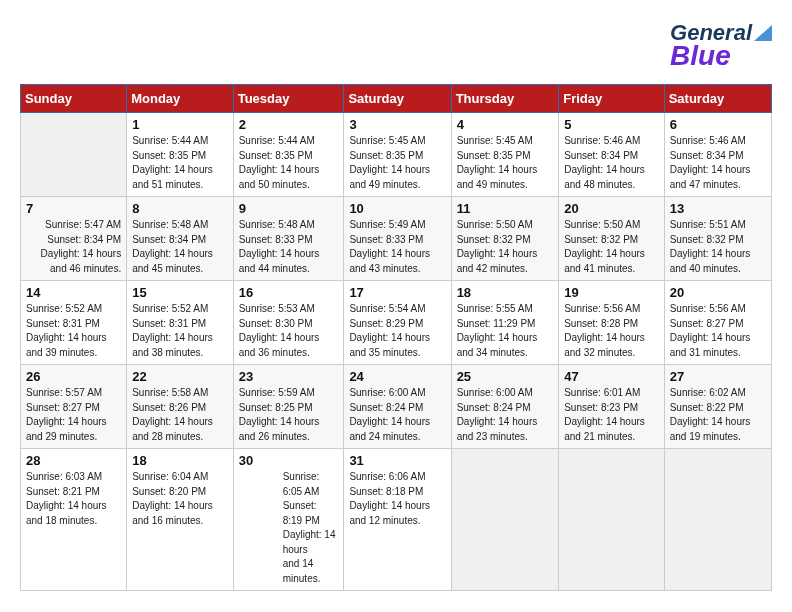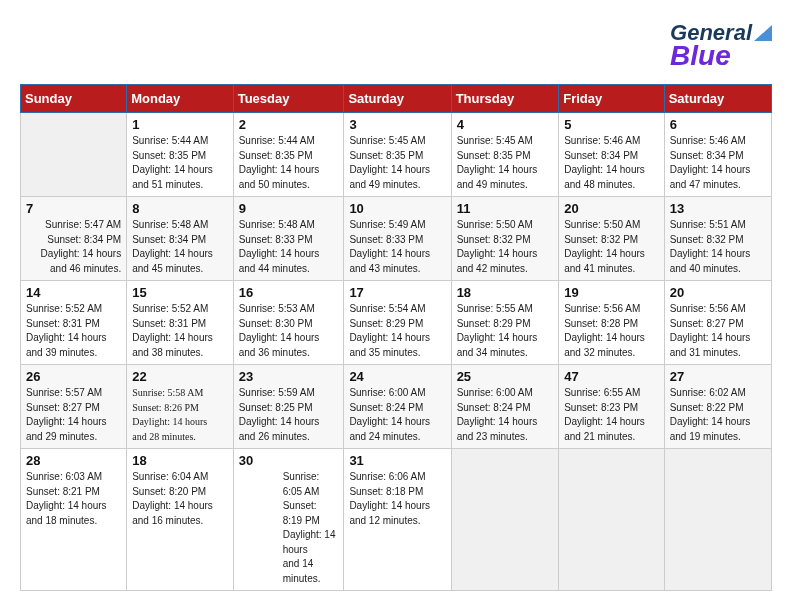--- a/index.html
+++ b/index.html
@@ -237,21 +237,21 @@
           <td>
             <div class="day-number">17</div>
             <div class="day-info" style="white-space: pre-line;">Sunrise: 5:54 AM
 Sunset: 8:29 PM
 Daylight: 14 hours
 and 35 minutes.</div>
           </td>
           <td>
             <div class="day-number">18</div>
             <div class="day-info" style="white-space: pre-line;">Sunrise: 5:55 AM
-Sunset: 8:29 PM
+Sunset: 11:29 PM
 Daylight: 14 hours
 and 34 minutes.</div>
           </td>
           <td>
             <div class="day-number">19</div>
             <div class="day-info" style="white-space: pre-line;">Sunrise: 5:56 AM
 Sunset: 8:28 PM
 Daylight: 14 hours
 and 32 minutes.</div>
           </td>
@@ -266,21 +266,21 @@
         <tr>
           <td>
             <div class="day-number">26</div>
             <div class="day-info" style="white-space: pre-line;">Sunrise: 5:57 AM
 Sunset: 8:27 PM
 Daylight: 14 hours
 and 29 minutes.</div>
           </td>
           <td>
             <div class="day-number">22</div>
-            <div class="day-info" style="white-space: pre-line; font-family: Liberation Serif, serif;">Sunrise: 5:58 AM
+            <div class="day-info" style="white-space: pre-line;">Sunrise: 5:58 AM
 Sunset: 8:26 PM
 Daylight: 14 hours
 and 28 minutes.</div>
           </td>
           <td>
             <div class="day-number">23</div>
             <div class="day-info" style="white-space: pre-line;">Sunrise: 5:59 AM
 Sunset: 8:25 PM
 Daylight: 14 hours
 and 26 minutes.</div>
@@ -294,21 +294,21 @@
           </td>
           <td>
             <div class="day-number">25</div>
             <div class="day-info" style="white-space: pre-line;">Sunrise: 6:00 AM
 Sunset: 8:24 PM
 Daylight: 14 hours
 and 23 minutes.</div>
           </td>
           <td>
             <div class="day-number">47</div>
-            <div class="day-info" style="white-space: pre-line;">Sunrise: 6:55 AM
+            <div class="day-info" style="white-space: pre-line;">Sunrise: 6:01 AM
 Sunset: 8:23 PM
 Daylight: 14 hours
 and 21 minutes.</div>
           </td>
           <td>
             <div class="day-number">27</div>
             <div class="day-info" style="white-space: pre-line;">Sunrise: 6:02 AM
 Sunset: 8:22 PM
 Daylight: 14 hours
 and 19 minutes.</div>

